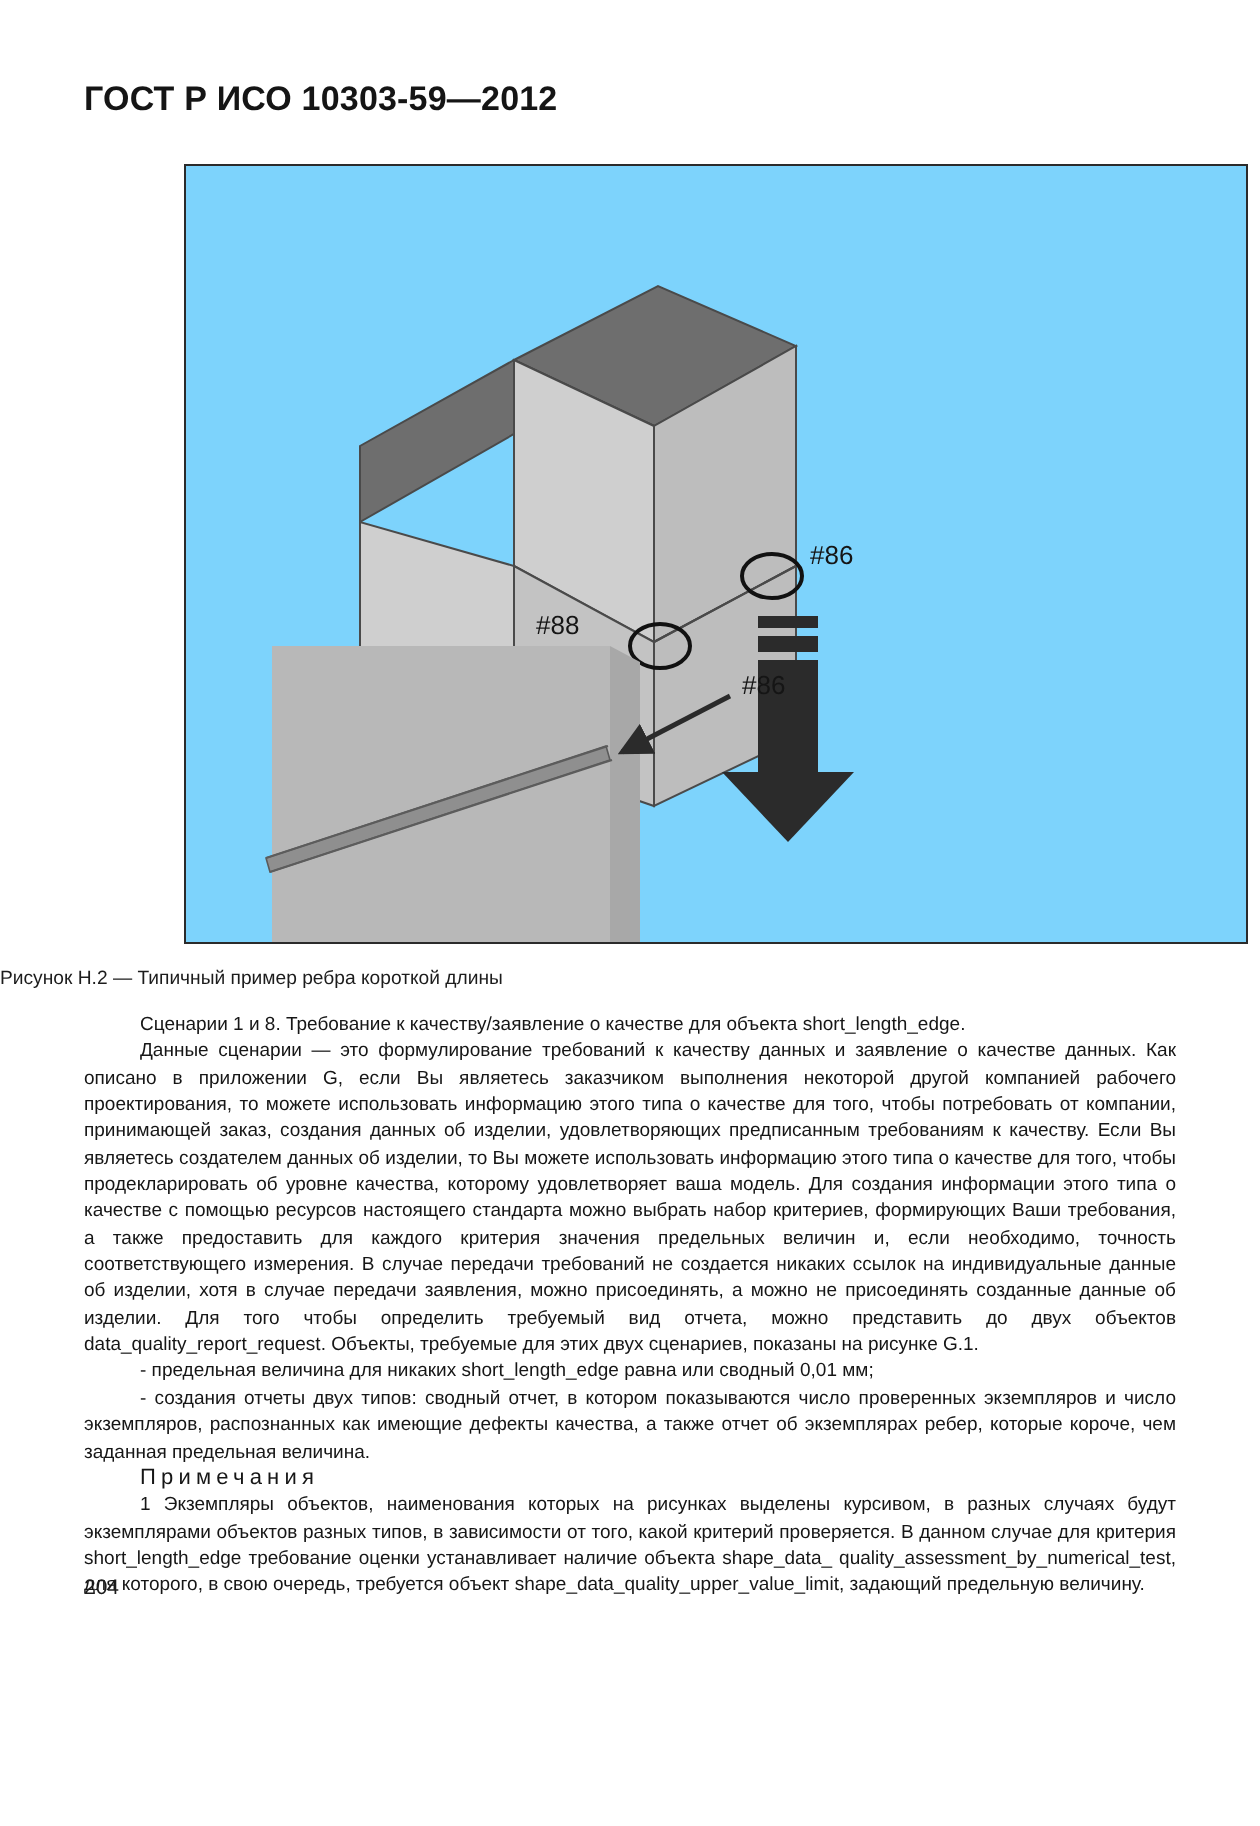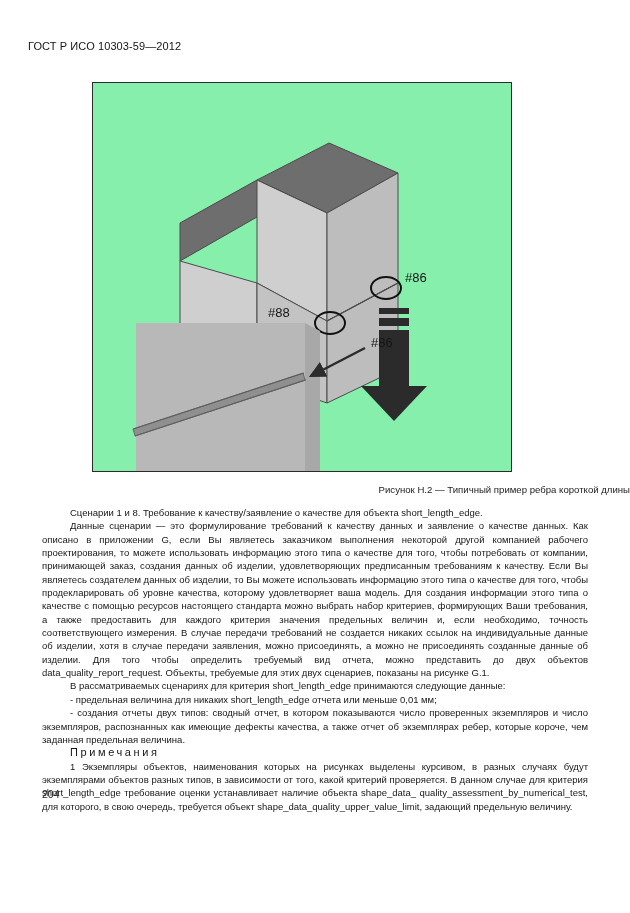--- a/index.html
+++ b/index.html
@@ -15,50 +15,50 @@
     color: #1a1a1a;
     overflow: hidden;
   }
   .page {
     position: absolute;
     inset: 0;
     background: #fff;
   }
   .header {
     position: absolute;
-    left: 28px;
+    left: 42px;
     top: 40px;
-    font-size: 11px;
-    font-weight: normal;
+    font-size: 17px;
+    font-weight: bold;
     letter-spacing: 0.1px;
     color: #151515;
     white-space: nowrap;
   }
   .figure-frame {
     position: absolute;
     left: 92px;
     top: 82px;
-    width: 420px;
+    width: 532px;
     height: 390px;
     border: 1.2px solid #2b2b2b;
-    background: #86efac;
+    background: #7dd3fc;
     box-sizing: border-box;
     overflow: hidden;
   }
   .figure-svg {
     position: absolute;
     left: 0;
     top: 0;
   }
   .fig-caption {
     position: absolute;
     left: 0;
     right: 0;
     top: 484px;
-    text-align: right;
+    text-align: left;
     font-size: 9.6px;
     color: #1c1c1c;
   }
   .body-text {
     position: absolute;
     left: 42px;
     top: 506px;
     width: 546px;
     font-size: 9.5px;
     line-height: 13.35px;
@@ -149,23 +149,22 @@
     </svg>
   </div>
 
   <div class="fig-caption">Рисунок Н.2 — Типичный пример ребра короткой длины</div>
 
   <div class="body-text">
     <p><span>Сценарии 1 и 8. Требование к качеству/заявление о качестве для объекта </span><b>short_length_edge</b><span>.</span></p>
 
     <p><span>Данные сценарии — это формулирование требований к качеству данных и заявление о качестве данных. Как описано в приложении G, если Вы являетесь заказчиком выполнения некоторой другой компанией рабочего проектирования, то можете использовать информацию этого типа о качестве для того, чтобы потребовать от компании, принимающей заказ, создания данных об изделии, удовлетворяющих предписанным требованиям к качеству. Если Вы являетесь создателем данных об изделии, то Вы можете использовать информацию этого типа о качестве для того, чтобы продекларировать об уровне качества, которому удовлетворяет ваша модель. Для создания информации этого типа о качестве с помощью ресурсов настоящего стандарта можно выбрать набор критериев, формирующих Ваши требования, а также предоставить для каждого критерия значения предельных величин и, если необходимо, точность соответствующего измерения. В случае передачи требований не создается никаких ссылок на индивидуальные данные об изделии, хотя в случае передачи заявления, можно присоединять, а можно не присоединять созданные данные об изделии. Для того чтобы определить требуемый вид отчета, можно представить до двух объектов </span><b>data_quality_report_request</b><span>. Объекты, требуемые для этих двух сценариев, показаны на рисунке G.1.</span></p>
 
-    <p class="gap-top"><span>В рассматриваемых сценариях для критерия </span><b>short_length_edge</b><span> принимаются следующие данные:</span></p>
 
-    <p class="dash"><span>- предельная величина для никаких </span><b>short_length_edge</b><span> отчета или меньше 0,01 мм;</span></p>
+    <p class="dash"><span>- предельная величина для никаких </span><b>short_length_edge</b><span> равна или сводный 0,01 мм;</span></p>
 
     <p class="dash">- создания отчеты двух типов: сводный отчет, в котором показываются число проверенных экземпляров и число экземпляров, распознанных как имеющие дефекты качества, а также отчет об экземплярах ребер, которые короче, чем заданная предельная величина.</p>
 
 
     <p class="notes-head">Примечания</p>
 
     <p class="notes-body"><span>1 Экземпляры объектов, наименования которых на рисунках выделены курсивом, в разных случаях будут экземплярами объектов разных типов, в зависимости от того, какой критерий проверяется. В данном случае для критерия </span><b>short_length_edge</b><span> требование оценки устанавливает наличие объекта </span><b>shape_data_ quality_assessment_by_numerical_test</b><span>, для которого, в свою очередь, требуется объект </span><b>shape_data_quality_upper_value_limit</b><span>, задающий предельную величину.</span></p>
   </div>
 
   <div class="page-num">204</div>

